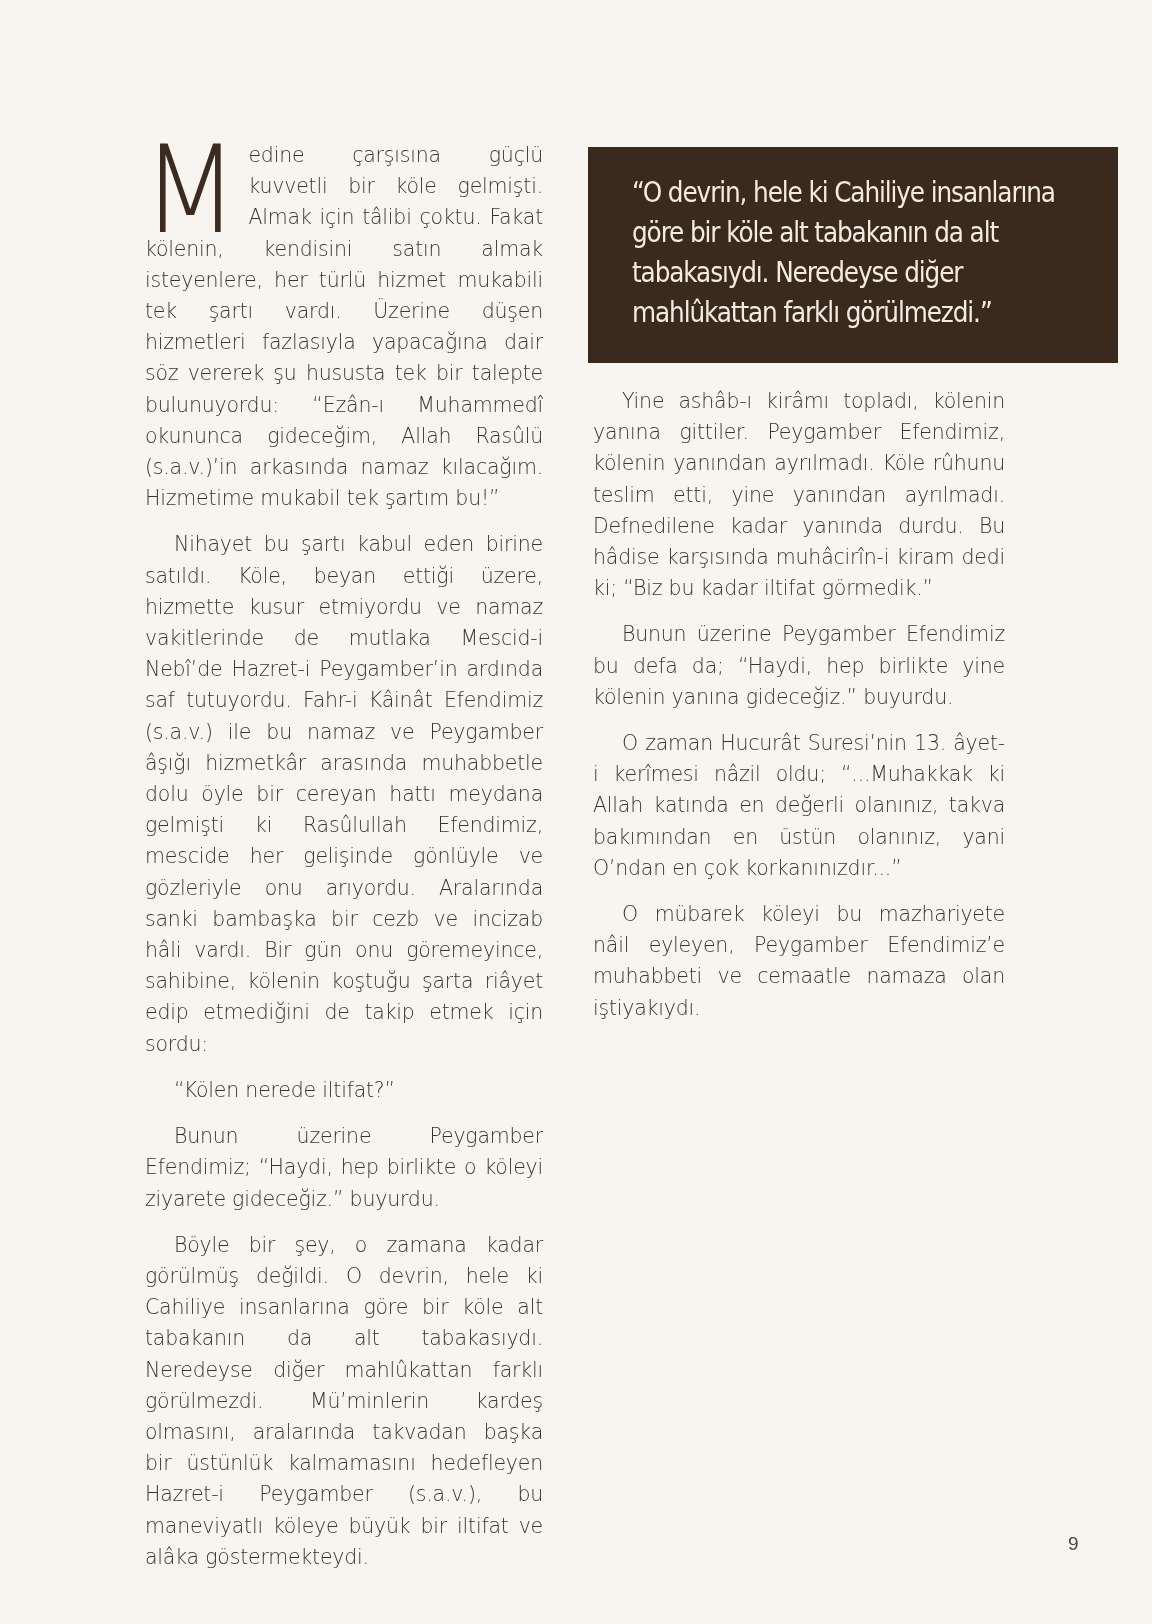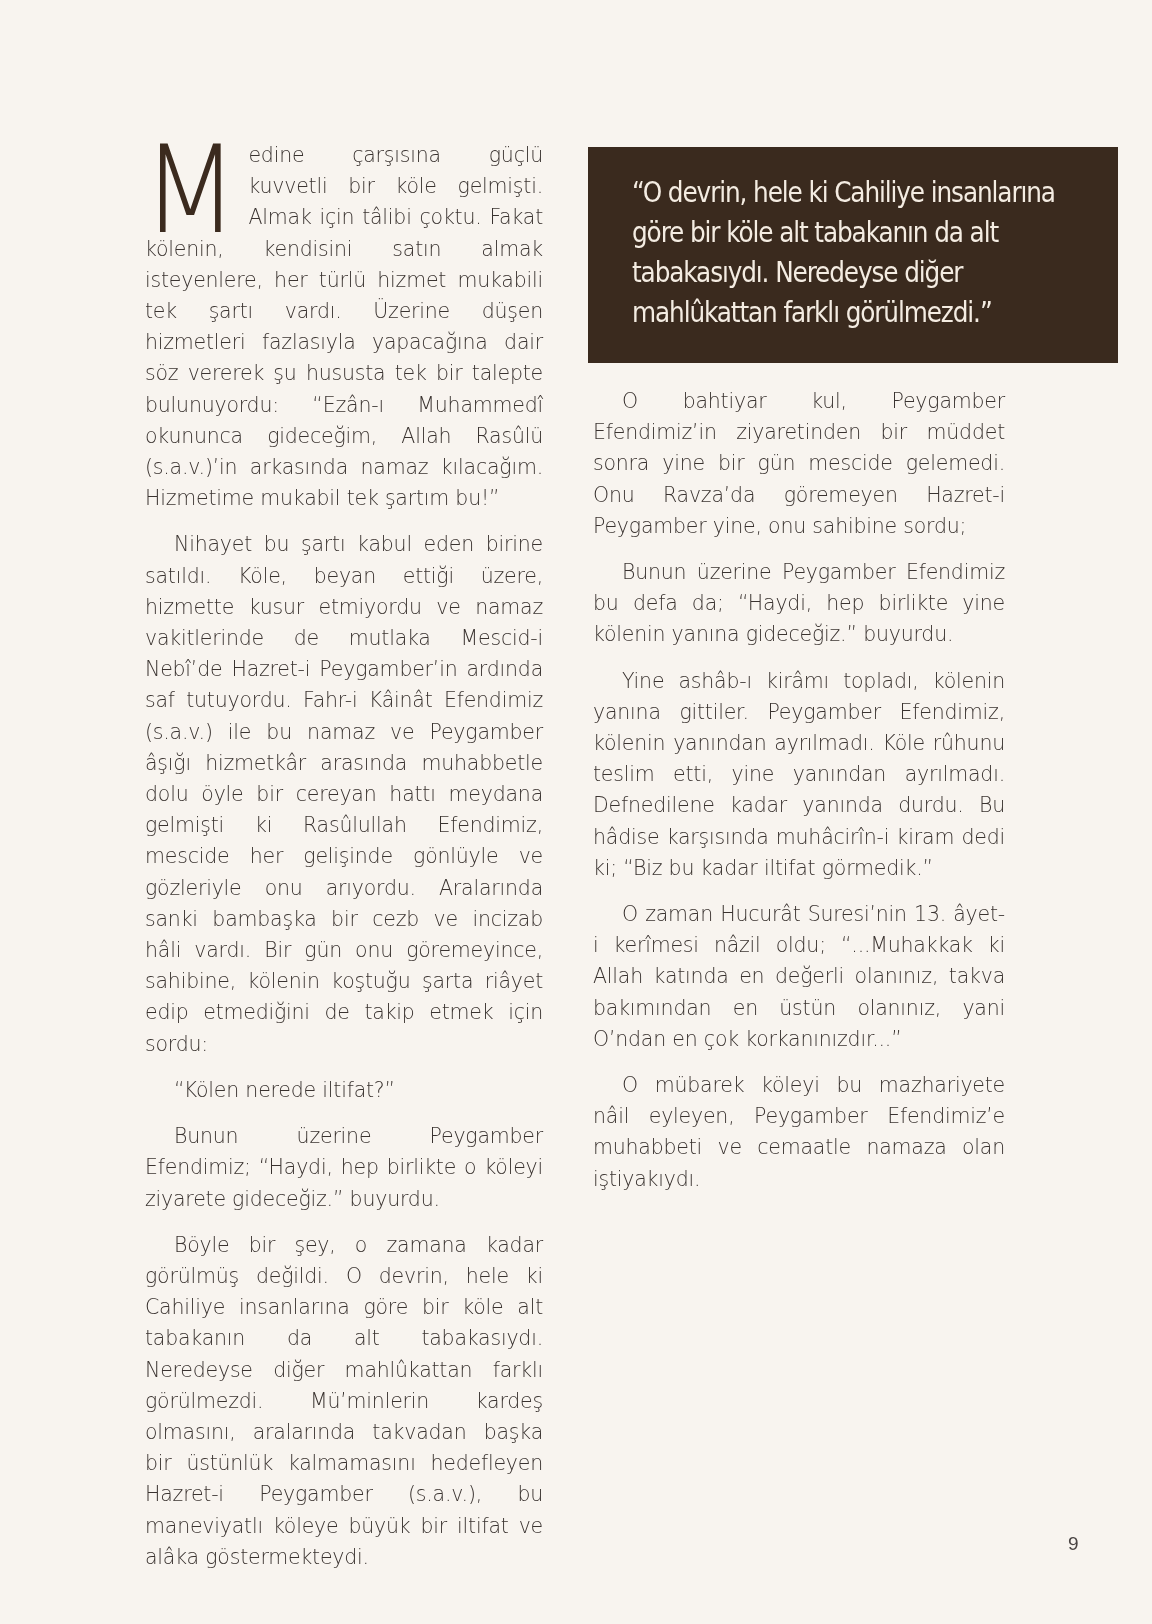--- a/index.html
+++ b/index.html
@@ -73,20 +73,19 @@
   <p>“Kölen nerede iltifat?”</p>
   <p>Bunun üzerine Peygamber Efendimiz; “Haydi, hep birlikte o köleyi ziyarete gideceğiz.” buyurdu.</p>
   <p>Böyle bir şey, o zamana kadar görülmüş değildi. O devrin, hele ki Cahiliye insanlarına göre bir köle alt tabakanın da alt tabakasıydı. Neredeyse diğer mahlûkattan farklı görülmezdi. Mü’minlerin kardeş olmasını, aralarında takvadan başka bir üstünlük kalmamasını hedefleyen Hazret-i Peygamber (s.a.v.), bu maneviyatlı köleye büyük bir iltifat ve alâka göstermekteydi.</p>
 </div>
 
 <div class="quote-box">
   <div class="quote-text">“O devrin, hele ki Cahiliye insanlarına göre bir köle alt tabakanın da alt tabakasıydı. Neredeyse diğer mahlûkattan farklı görülmezdi.”</div>
 </div>
 
 <div class="col col-right">
-  <p>O bahtiyar kul, Peygamber Efendimiz’in ziyaretinden bir müddet sonra yine bir gün mescide gelemedi. Onu Ravza’da göremeyen Hazret-i Peygamber yine, onu sahibine sordu;</p>
+  <p>Yine ashâb-ı kirâmı topladı, kölenin yanına gittiler. Peygamber Efendimiz, kölenin yanından ayrılmadı. Köle rûhunu teslim etti, yine yanından ayrılmadı. Defnedilene kadar yanında durdu. Bu hâdise karşısında muhâcirîn-i kiram dedi ki; “Biz bu kadar iltifat görmedik.”</p>
   <p>Bunun üzerine Peygamber Efendimiz bu defa da; “Haydi, hep birlikte yine kölenin yanına gideceğiz.” buyurdu.</p>
-  <p>Yine ashâb-ı kirâmı topladı, kölenin yanına gittiler. Peygamber Efendimiz, kölenin yanından ayrılmadı. Köle rûhunu teslim etti, yine yanından ayrılmadı. Defnedilene kadar yanında durdu. Bu hâdise karşısında muhâcirîn-i kiram dedi ki; “Biz bu kadar iltifat görmedik.”</p>
   <p><span>O zaman Hucurât Suresi’nin 13. âyet-i kerîmesi nâzil oldu; </span><span class="italic">“...Muhakkak ki Allah katında en değerli olanınız, takva bakımından en üstün olanınız, yani O’ndan en çok korkanınızdır...”</span></p>
   <p>O mübarek köleyi bu mazhariyete nâil eyleyen, Peygamber Efendimiz’e muhabbeti ve cemaatle namaza olan iştiyakıydı.</p>
 </div>
 
 <div class="page-number">9</div>
 
 </body></html>

